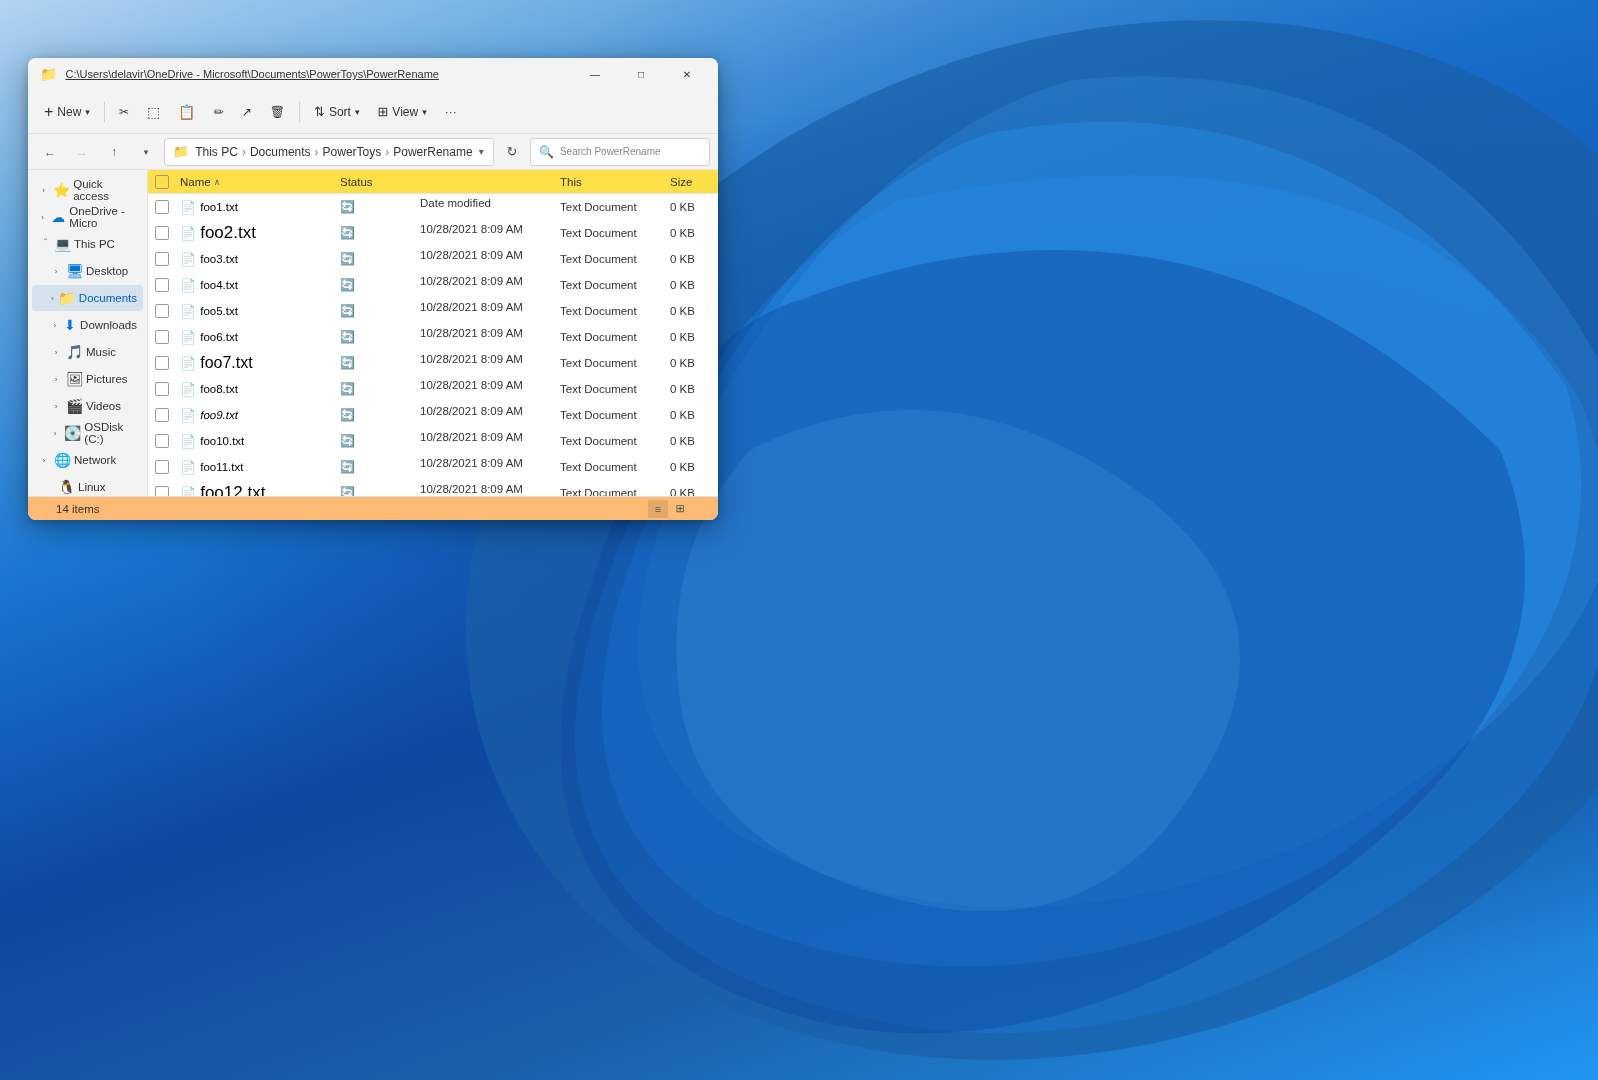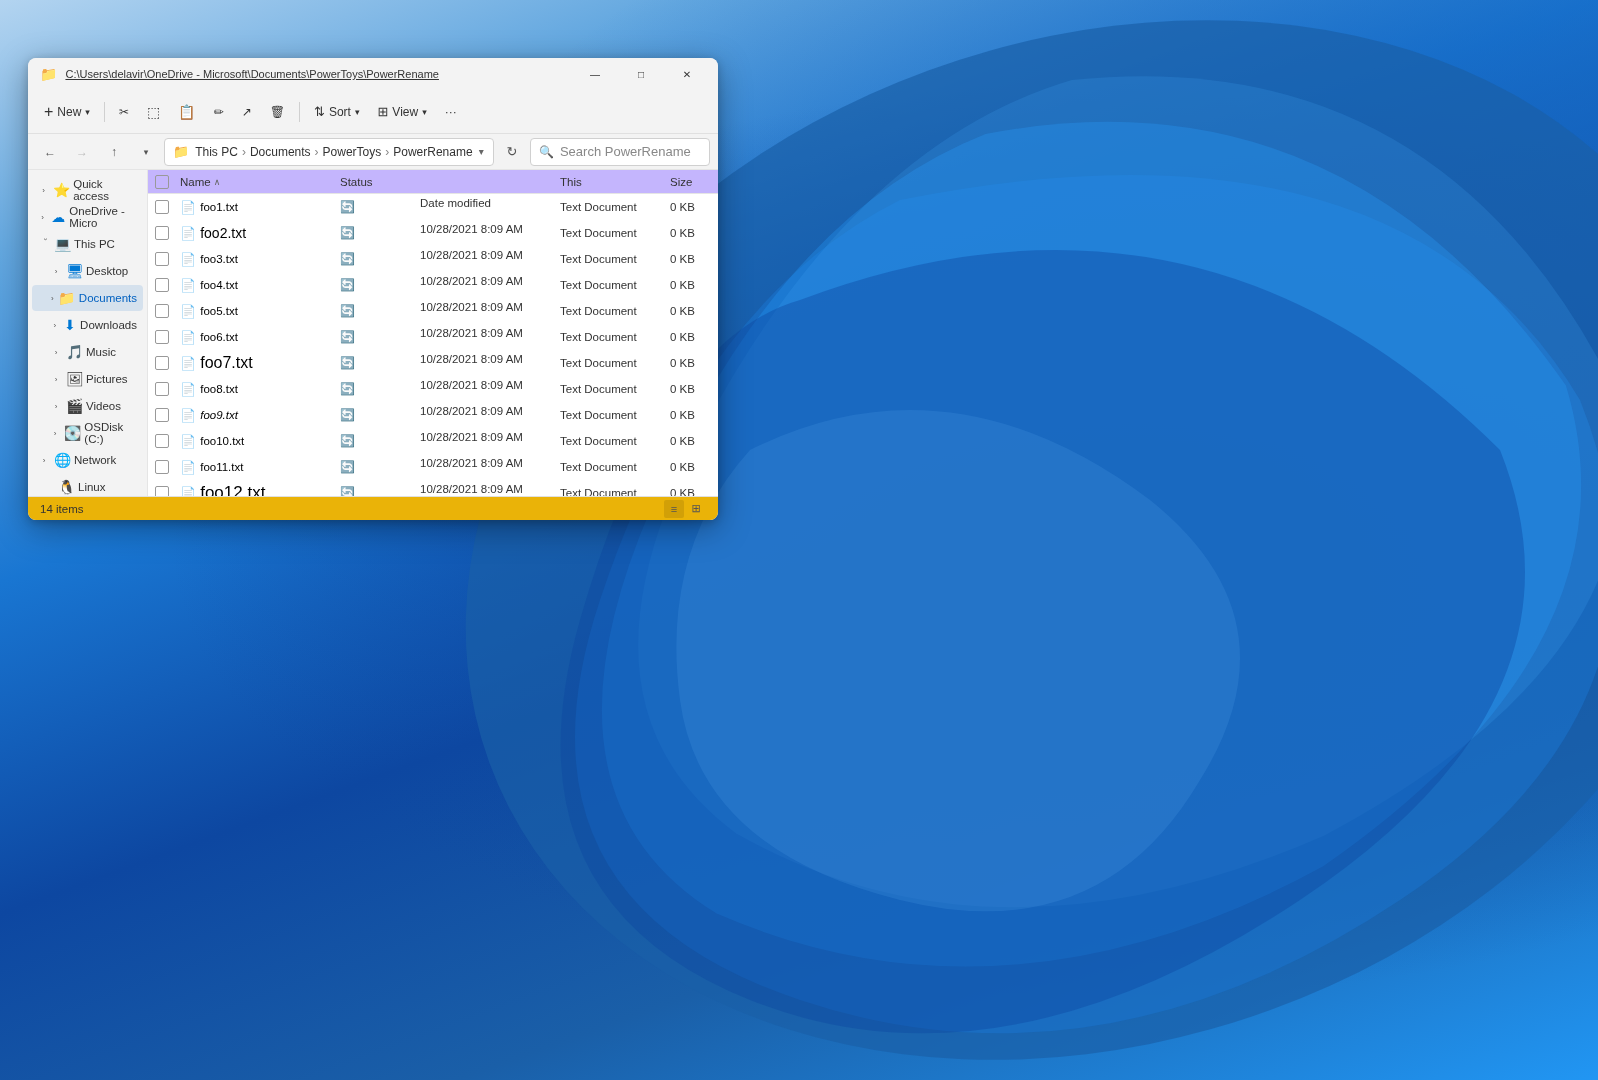--- a/index.html
+++ b/index.html
@@ -243,21 +243,21 @@
       background: white;
       overflow-y: auto;
       overflow-x: hidden;
     }
 
     .file-list-header {
       height: 24px;
       display: flex;
       align-items: center;
       border-bottom: 1px solid #e5e5e5;
-      background: #c4b5fd;
+      background: #fde047;
       position: sticky;
       top: 0;
       z-index: 2;
     }
 
     .col-check {
       width: 28px;
       display: flex;
       align-items: center;
       justify-content: center;
@@ -305,25 +305,25 @@
       font-size: 11.5px;
       color: #333;
       padding: 0 4px;
       white-space: nowrap;
       overflow: hidden;
     }
 
     
     .status-bar {
       height: 24px;
-      background: #eab308;
+      background: #fdba74;
       border-top: 1px solid #e0e0e0;
       display: flex;
       align-items: center;
-      padding: 0 12px;
+      padding: 0 28px;
       justify-content: space-between;
       flex-shrink: 0;
     }
 
     .status-text {
       font-size: 11.5px;
       color: #333;
     }
 
     .view-toggles {
@@ -454,21 +454,21 @@
       <span class="breadcrumb-item">Documents</span>
       <span class="breadcrumb-sep">›</span>
       <span class="breadcrumb-item">PowerToys</span>
       <span class="breadcrumb-sep">›</span>
       <span class="breadcrumb-item">PowerRename</span>
       <span class="breadcrumb-arrow">▾</span>
     </div>
     <div class="refresh-btn">↻</div>
     <div class="search-box">
       <span style="font-size:12px;">🔍</span>
-      <span style="color:#888;font-size:13px;">Search PowerRename</span>
+      <span style="color:#888;font-size:10px;">Search PowerRename</span>
     </div>
   </div>
 
   <div class="content-area">
 
     <div class="sidebar">
       <div class="sidebar-item" style="padding-left:6px;">
         <span class="sidebar-expand">›</span>
         <span class="sidebar-icon">⭐</span>
         <span>Quick access</span>
@@ -569,21 +569,21 @@
       <div class="cell col-date">10/28/2021 8:09 AM</div>
       <div class="cell col-type">Text Document</div>
       <div class="cell col-size">0 KB</div>
     </div>
           <div class="file-row">
       <div class="col-check">
         <div class="checkbox"></div>
       </div>
       <div class="file-name-cell col-name">
         <span style="color:#555;font-size:13px;margin-right:4px;">📄</span>
-        <span style="font-size:14px;">foo2.txt</span>
+        <span style="font-size:17px;">foo2.txt</span>
       </div>
       <div class="cell col-status">
         <span style="color:#0078d4;font-size:12px;">🔄</span>
       </div>
       <div class="cell col-date">10/28/2021 8:09 AM</div>
       <div class="cell col-type">Text Document</div>
       <div class="cell col-size">0 KB</div>
     </div>
           <div class="file-row">
       <div class="col-check">

